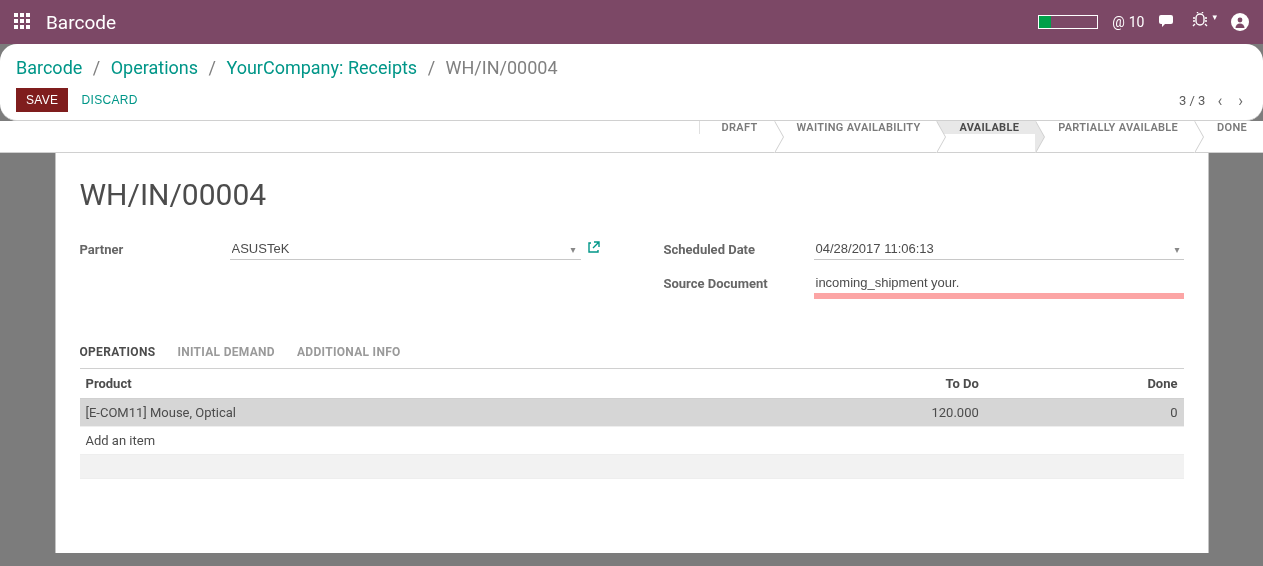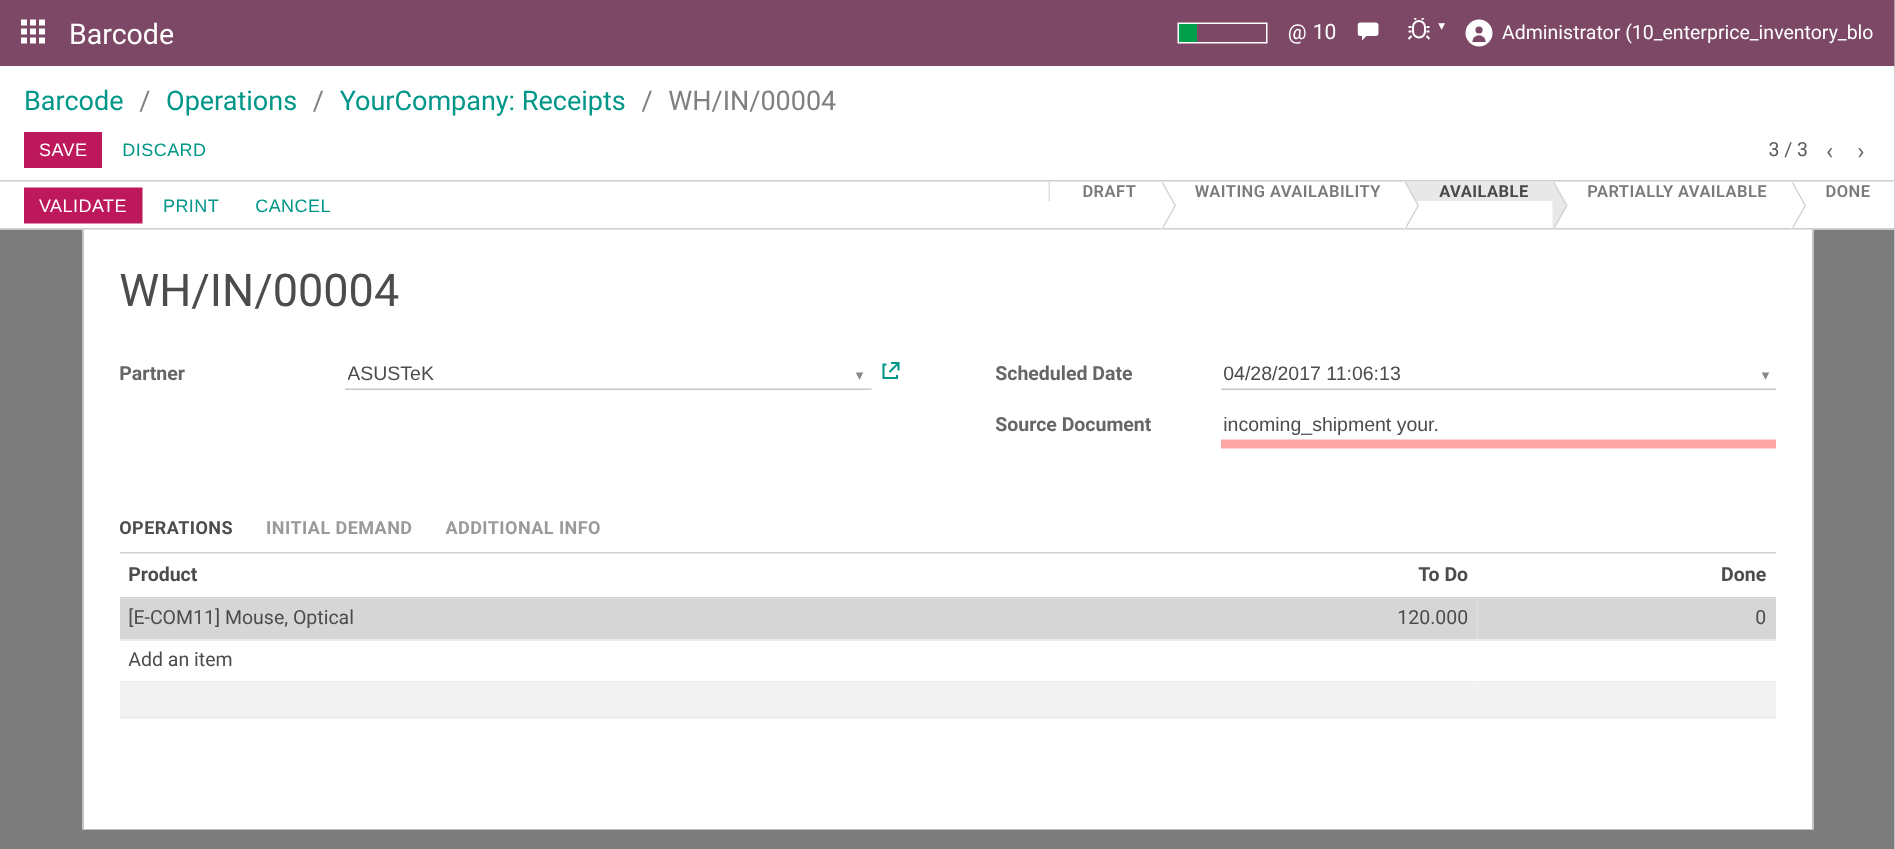--- a/index.html
+++ b/index.html
@@ -13,28 +13,28 @@
   .navbar .flex-spacer { flex: 1; }
   .navbar .right { display: flex; align-items: center; gap: 14px; }
   .navbar .progress { width: 60px; height: 14px; border: 1px solid #fff; display:flex; }
   .navbar .progress .fill { background: #00a04a; width: 12px; }
   .navbar .msg { font-size: 14px; display:flex; align-items:center; gap:4px;}
   .navbar .icon { font-size: 16px; }
   .navbar .user { display:flex; align-items:center; gap:6px; font-size:13px;}
   .navbar .avatar { width:18px; height:18px; border-radius:50%; background:#fff; display:inline-flex; align-items:center; justify-content:center; font-size:12px; color:#7c4866;}
 
   
-  .control-panel { background: #fff; border-bottom: 1px solid #d0d0d0; }
+  .control-panel { background: #fff; border-bottom: 1px solid #d0d0d0; border-radius: 17px; }
   .cp-top { display:flex; align-items:center; padding: 8px 16px 0 16px; height: 38px; }
   .breadcrumb { font-size: 18px; color: #808080; }
   .breadcrumb a { color: #009688; text-decoration:none; }
   .breadcrumb .sep { color: #808080; margin: 0 6px; }
   .cp-bottom { display:flex; align-items:center; padding: 6px 16px 8px 16px; justify-content: space-between; }
   .btn { border:none; padding: 5px 10px; font-size: 12px; font-weight: 500; cursor:pointer; text-transform: uppercase; letter-spacing:.3px;}
-  .btn-primary { background:#be185d; color:#fff; }
+  .btn-primary { background:#7f1d1d; color:#fff; }
   .btn-link { background:transparent; color:#009688; }
   .pager { display:flex; align-items:center; gap:8px; color:#5a5a5a; font-size:13px;}
   .pager .arrow { cursor:pointer; font-size:16px; color:#6a6a6a; padding: 0 4px;}
 
   
   .statusbar { background:#fff; border-bottom:1px solid #d0d0d0; display:flex; align-items:center; height:32px; padding-left:16px;}
   .statusbar .actions { display:flex; gap:4px;}
   .statusbar .actions .btn-link { color:#009688; font-size:12px;}
   .statusbar .flex-spacer { flex:1; }
   .status-steps { display:flex; align-items:flex-start; height:32px;padding-left:44px; }
@@ -114,21 +114,20 @@
         </svg>
       <span style="font-size:9px; vertical-align:top;">▾</span>
     </div>
     <div class="user">
       <span class="avatar">
         <svg width="12" height="12" viewBox="0 0 12 12">
             <circle cx="6" cy="4" r="2.4" fill="#7c4866"></circle>
             <path d="M1.5 12 a4.5 4.5 0 0 1 9 0 z" fill="#7c4866"></path>
           </svg>
       </span>
-      <span>Administrator (10_enterprice_inventory_blo</span>
     </div>
   </div>
 </div>
 
 <div class="control-panel">
   <div class="cp-top">
     <div class="breadcrumb">
       <a href="#">Barcode</a>
       <span class="sep">/</span>
       <a href="#">Operations</a>
@@ -145,25 +144,20 @@
     </div>
     <div class="pager">
       <span>3 / 3</span>
       <span class="arrow">‹</span>
       <span class="arrow">›</span>
     </div>
   </div>
 </div>
 
 <div class="statusbar">
-  <div class="actions">
-    <button class="btn btn-primary">Validate</button>
-    <button class="btn btn-link">Print</button>
-    <button class="btn btn-link">Cancel</button>
-  </div>
   <div class="flex-spacer"></div>
   <div class="status-steps">
     <div class="step">Draft</div>
     <div class="step">Waiting Availability</div>
     <div class="step active">Available</div>
     <div class="step">Partially Available</div>
     <div class="step">Done</div>
   </div>
 </div>
 

